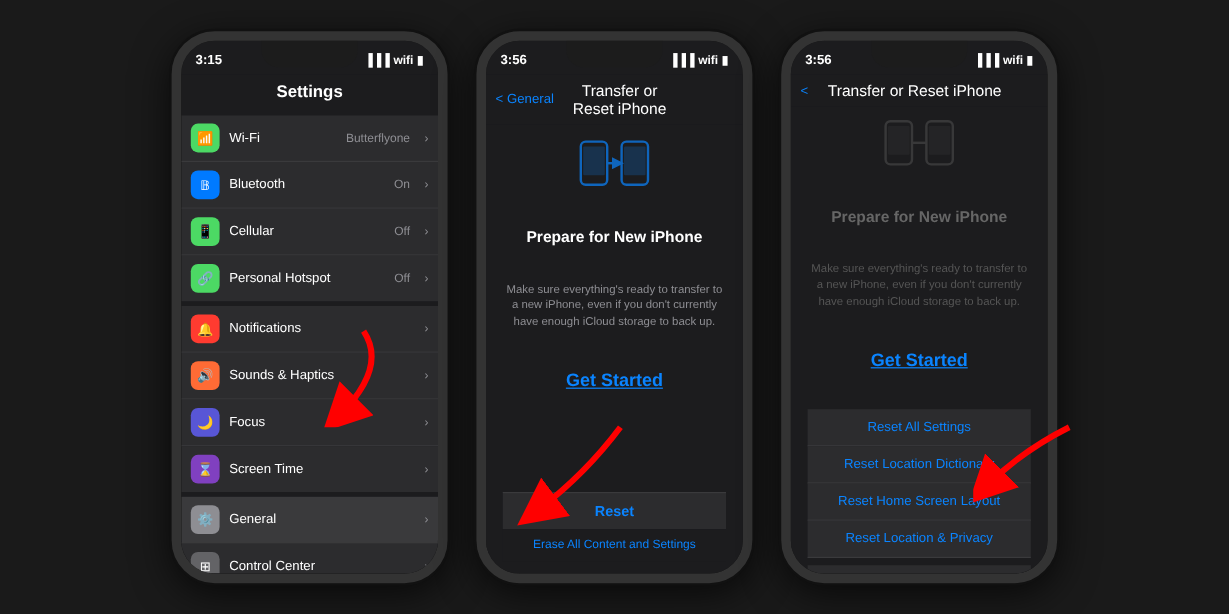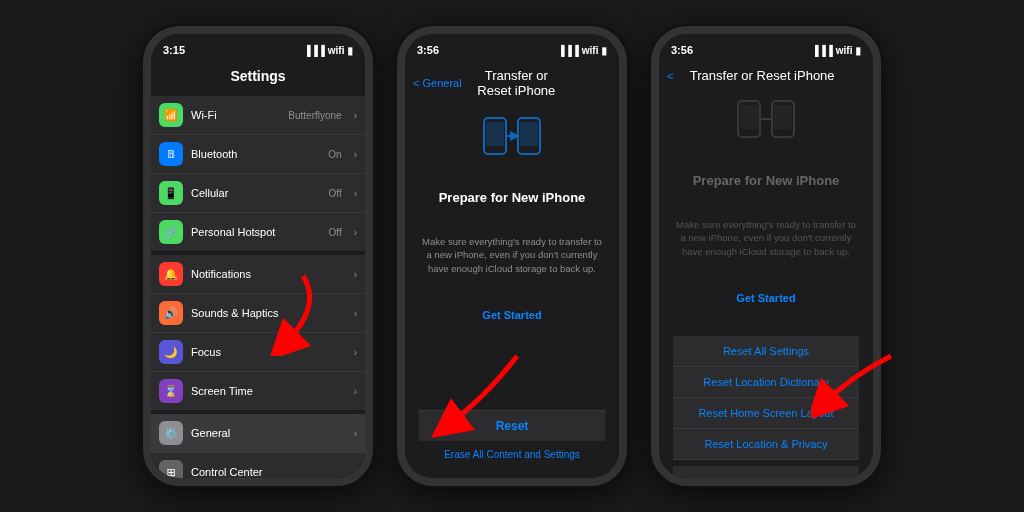--- a/index.html
+++ b/index.html
@@ -182,22 +182,23 @@
     .transfer-desc {
       color: #8e8e93;
       font-size: 9.5px;
       text-align: center;
       line-height: 1.4;
       margin-bottom: 10px;
     }
 
     .get-started {
       color: #0a84ff;
-      font-size: 11px;
+      font-size: 15px;
       font-weight: 600;
+      text-decoration: underline;
     }
 
     .reset-section {
       margin-top: auto;
       width: 100%;
     }
 
     .reset-btn {
       display: block;
       width: 100%;

